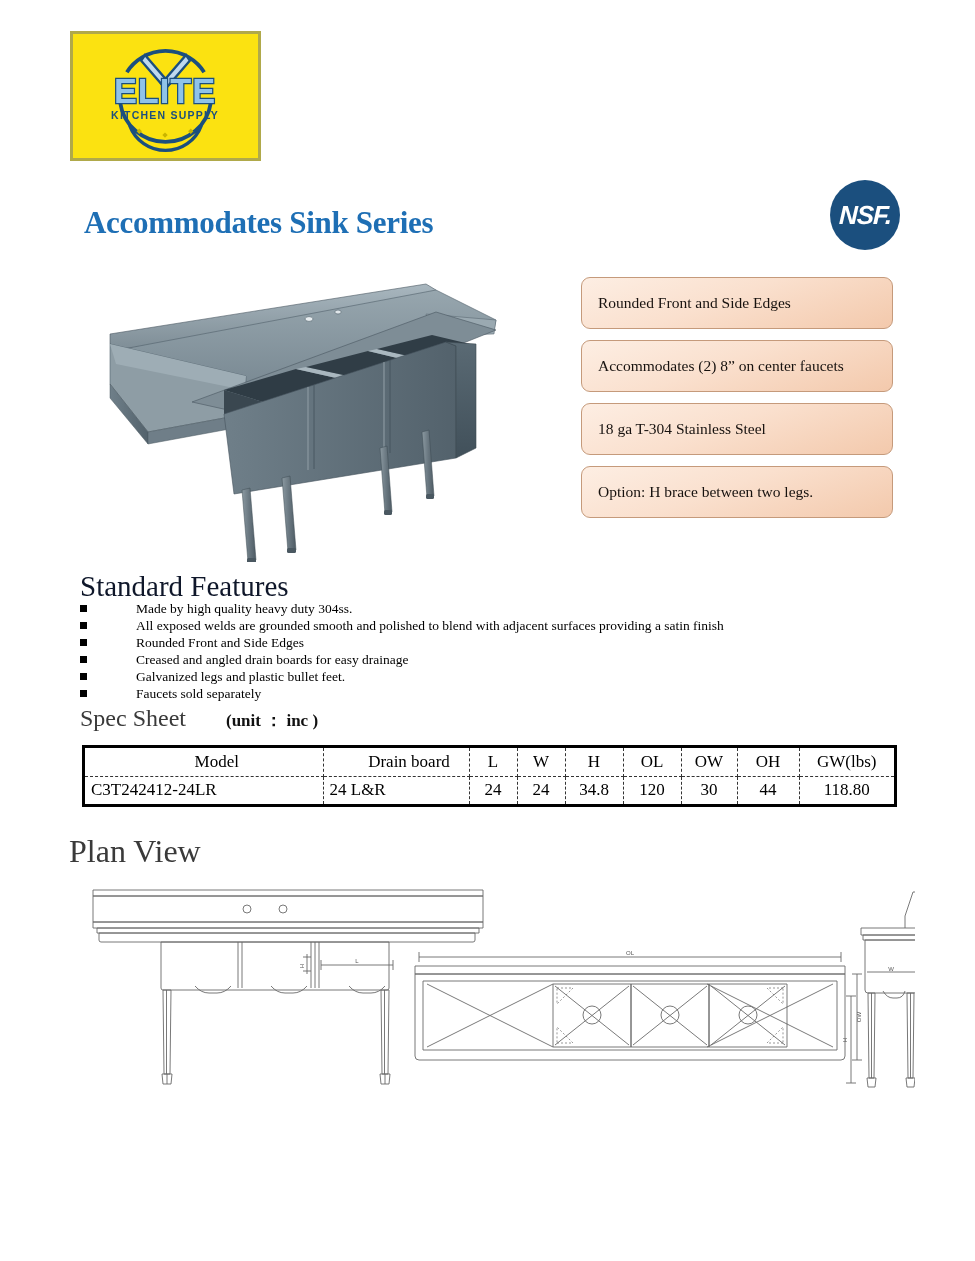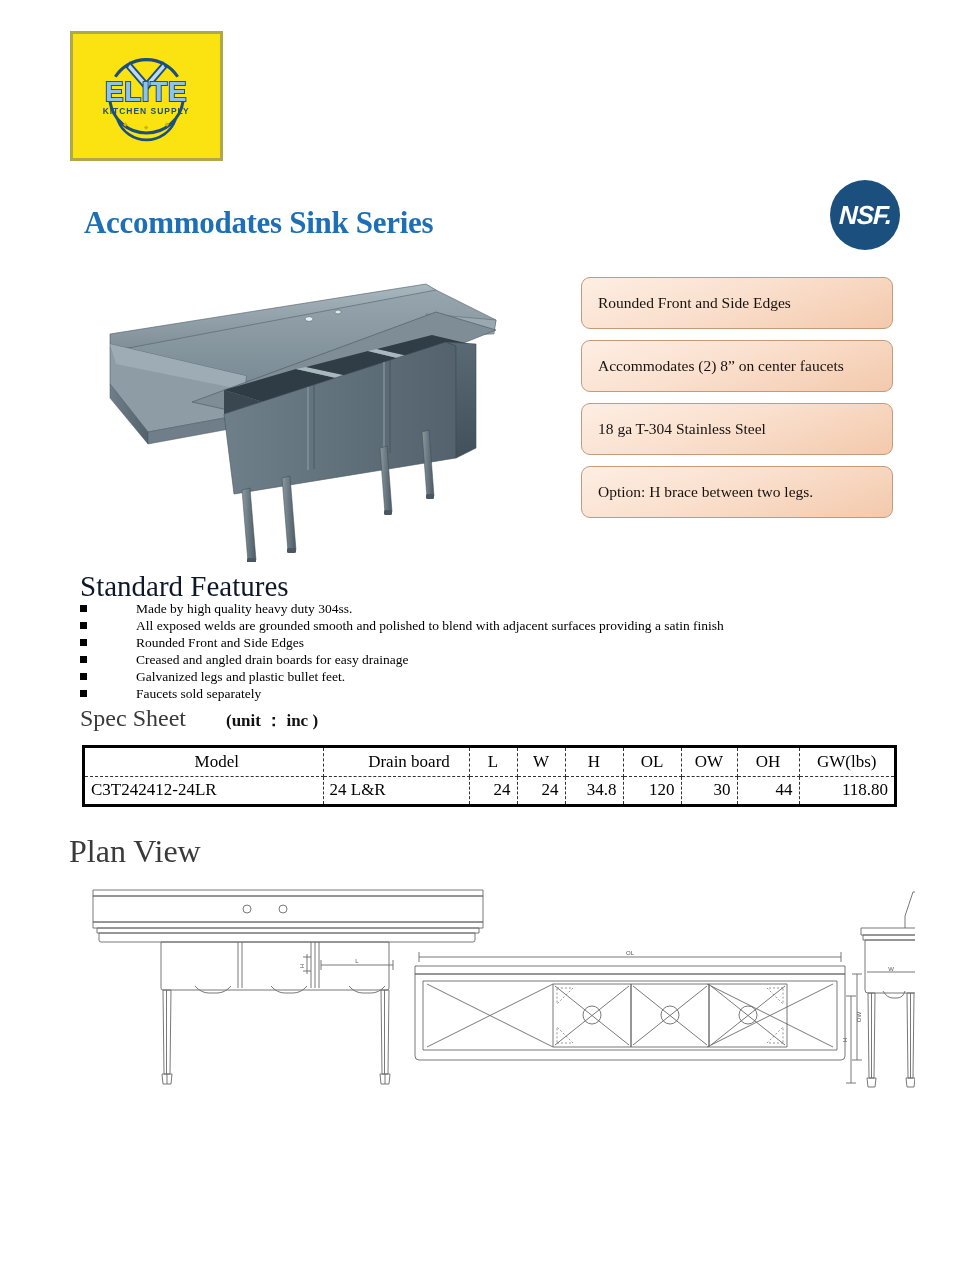--- a/index.html
+++ b/index.html
@@ -13,21 +13,21 @@
     position: relative;
     font-family: "Liberation Serif", "DejaVu Serif", serif;
     color: #000;
     overflow: hidden;
   }
 
   
   #logo-block {
     position: absolute;
     left: 70px; top: 31px;
-    width: 153px; height: 130px;
+    width: 191px; height: 130px;
     background: #FBE211;
     border: 3px solid #B0A94A;
     box-sizing: border-box;
   }
   #logo-svg { display:block; width:100%; height:100%; }
 
   
   #page-title {
     position: absolute;
     left: 84px; top: 205px;
@@ -161,21 +161,21 @@
     padding: 0 6px;
     font-family: "Liberation Serif","DejaVu Serif",serif;
     box-sizing: border-box;
   }
   table.spec tr.head th { text-align: center; }
   table.spec tr.head th.model-h,
   table.spec tr.head th.drain-h { text-align: center; padding-left: 32px; }
   table.spec tr.head th:last-child,
   table.spec tr.body td:last-child { border-right: none; }
   table.spec tr.head th { border-bottom: 1px dashed #333; }
-  table.spec tr.body td { text-align: right; }
+  table.spec tr.body td { text-align: center; }
   table.spec tr.body td.model-c { text-align: left; }
   table.spec tr.body td.drain-c { text-align: left; }
   .col-model { width: 238px; }
   .col-drain { width: 146px; }
   .col-s { width: 48px; }
   .col-m { width: 58px; }
   .col-ol { width: 58px; }
   .col-ow { width: 56px; }
   .col-oh { width: 62px; }
   .col-gw { width: auto; }

